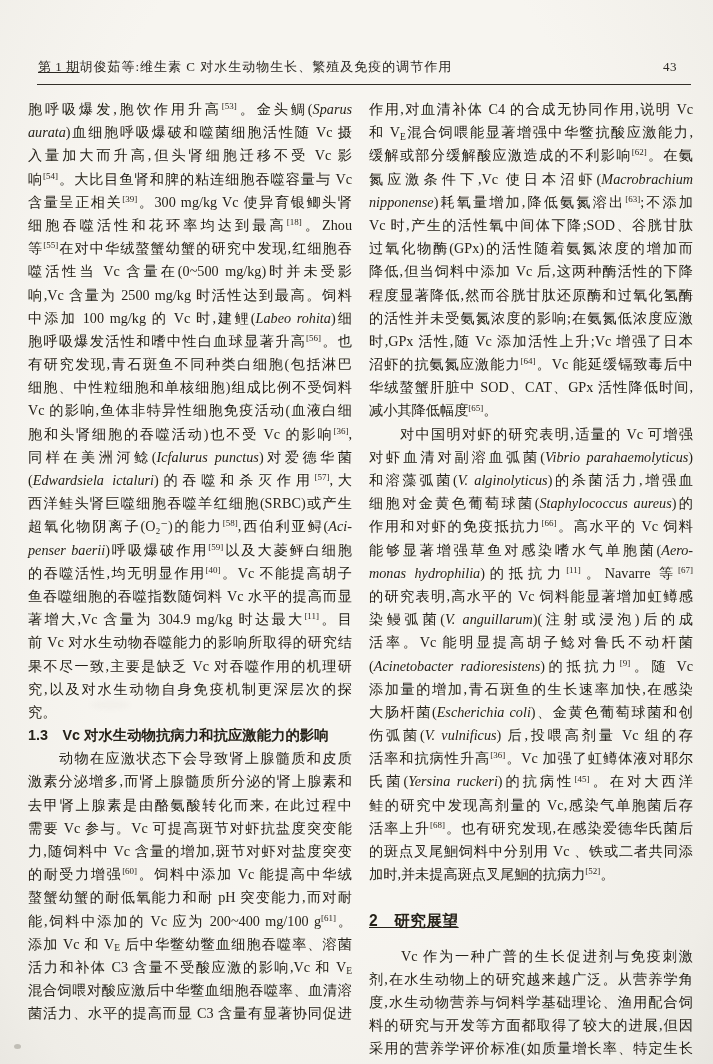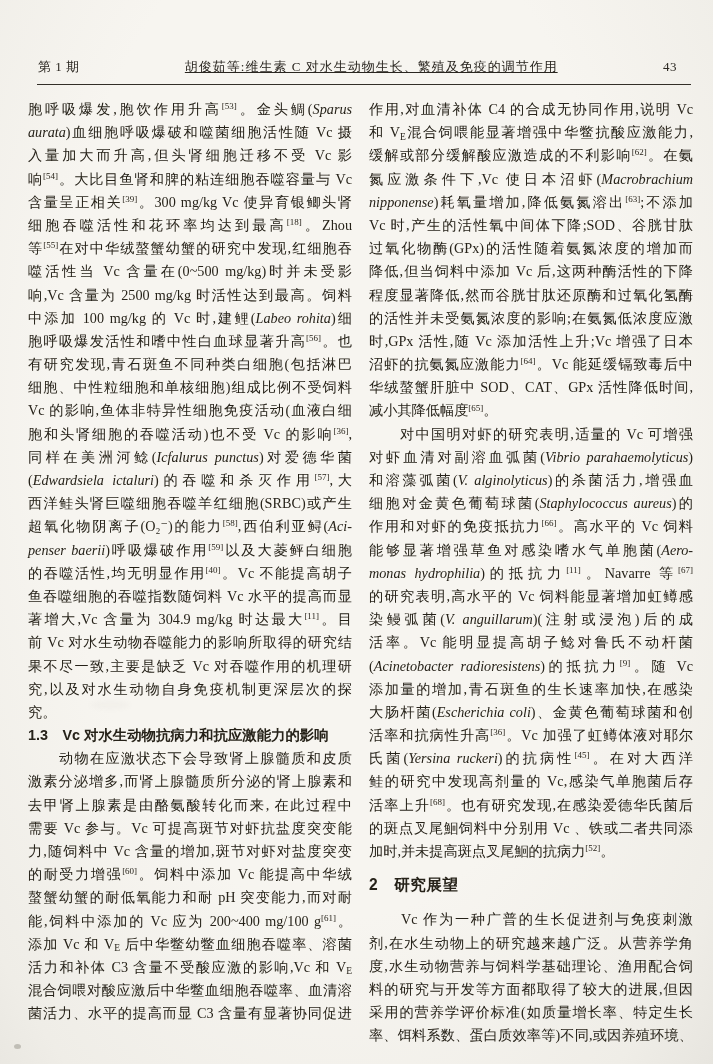--- a/index.html
+++ b/index.html
@@ -13,22 +13,22 @@
   .page{
     position:relative;width:713px;height:1064px;
     background:radial-gradient(ellipse at 48% 38%, #f7f5f0 55%, #efede7 88%, #e7e5df 100%);
   }
   
   .header{
     display:flex;align-items:baseline;
     padding:33px 36px 0 38px;
     font-size:13px;letter-spacing:.5px;color:#2a2620;
   }
-  .header .issue{white-space:nowrap;}
-  .header .title{flex:1;text-align:center;letter-spacing:1px;text-decoration:underline;}
+  .header .issue{white-space:nowrap;text-decoration:underline;}
+  .header .title{flex:1;letter-spacing:1px;}
   .header .pageno{white-space:nowrap;font-family:"Liberation Serif",serif;margin-top:26px;}
   .rule{
     border:none;border-top:1.6px solid #332f28;
     margin:8px 22px 0 37px;height:0;
   }
   
   .columns{
     display:flex;gap:17px;
     padding:13px 20px 0 28px;
   }
@@ -48,21 +48,21 @@
     font-size:9.5px;line-height:0;vertical-align:baseline;
     position:relative;top:.25em;
   }
   i{font-style:italic;}
   .block.heading .line{
     font-weight:700;
     font-family:"Liberation Sans","DejaVu Sans",sans-serif;
     text-align:left;text-align-last:left;
     font-size:14.4px;
   }
-  .block.heading.level-2{margin:10px 0 12px;}
+  .block.heading.level-2{margin:23px 0 12px;text-decoration:underline;}
   .block.heading.level-2 .line{font-size:15.6px;letter-spacing:.5px;}
   
   .smudge{position:absolute;border-radius:50%;background:#8d897f;opacity:.12;filter:blur(2px);}
   .s1{left:14px;top:1044px;width:7px;height:5px;opacity:.45;filter:blur(.5px);}
   .s2{left:640px;top:120px;width:30px;height:8px;opacity:.05;}
   .s3{left:90px;top:700px;width:40px;height:10px;opacity:.04;}
 </style>
 </head>
 <body>
 
@@ -149,20 +149,21 @@
           <div class="line">细胞对金黄色葡萄球菌(<i>Staphylococcus aureus</i>)的</div>
           <div class="line">作用和对虾的免疫抵抗力<sup>[66]</sup>。高水平的 Vc 饲料</div>
           <div class="line">能够显著增强草鱼对感染嗜水气单胞菌(<i>Aero-</i></div>
           <div class="line"><i>monas hydrophilia</i>)的抵抗力<sup>[11]</sup>。Navarre 等<sup>[67]</sup></div>
           <div class="line">的研究表明,高水平的 Vc 饲料能显著增加虹鳟感</div>
           <div class="line">染鳗弧菌(<i>V. anguillarum</i>)(注射或浸泡)后的成</div>
           <div class="line">活率。Vc 能明显提高胡子鲶对鲁氏不动杆菌</div>
           <div class="line">(<i>Acinetobacter radioresistens</i>)的抵抗力<sup>[9]</sup>。随 Vc</div>
           <div class="line">添加量的增加,青石斑鱼的生长速率加快,在感染</div>
           <div class="line">大肠杆菌(<i>Escherichia coli</i>)、金黄色葡萄球菌和创</div>
+          <div class="line">伤弧菌(<i>V. vulnificus</i>) 后,投喂高剂量 Vc 组的存</div>
           <div class="line">活率和抗病性升高<sup>[36]</sup>。Vc 加强了虹鳟体液对耶尔</div>
           <div class="line">氏菌(<i>Yersina ruckeri</i>)的抗病性<sup>[45]</sup>。在对大西洋</div>
           <div class="line">鲑的研究中发现高剂量的 Vc,感染气单胞菌后存</div>
           <div class="line">活率上升<sup>[68]</sup>。也有研究发现,在感染爱德华氏菌后</div>
           <div class="line">的斑点叉尾鮰饲料中分别用 Vc 、铁或二者共同添</div>
           <div class="line no-stretch">加时,并未提高斑点叉尾鮰的抗病力<sup>[52]</sup>。</div>
         </div>
         <div class="block heading level-2">
           <div class="line no-stretch">2　研究展望</div>
         </div>

